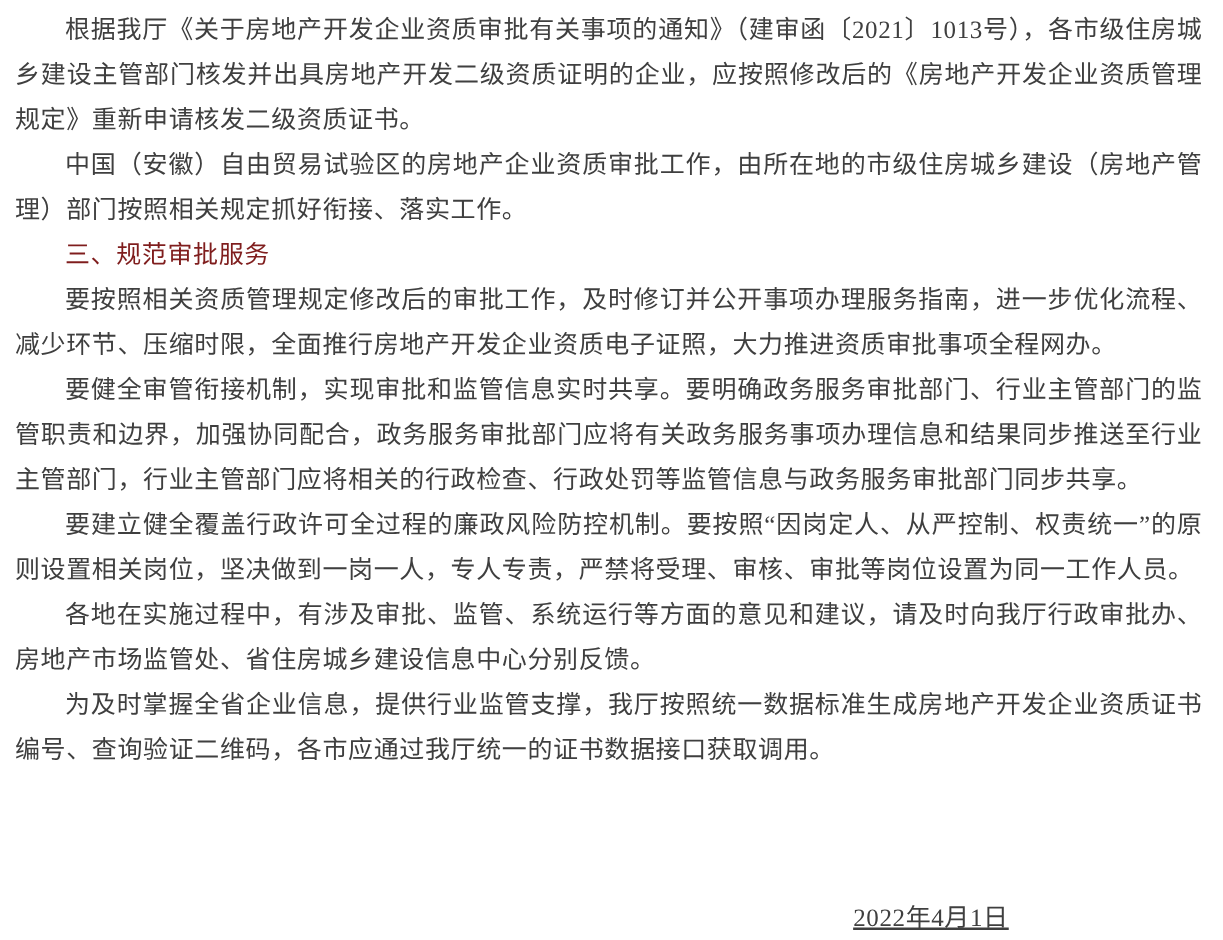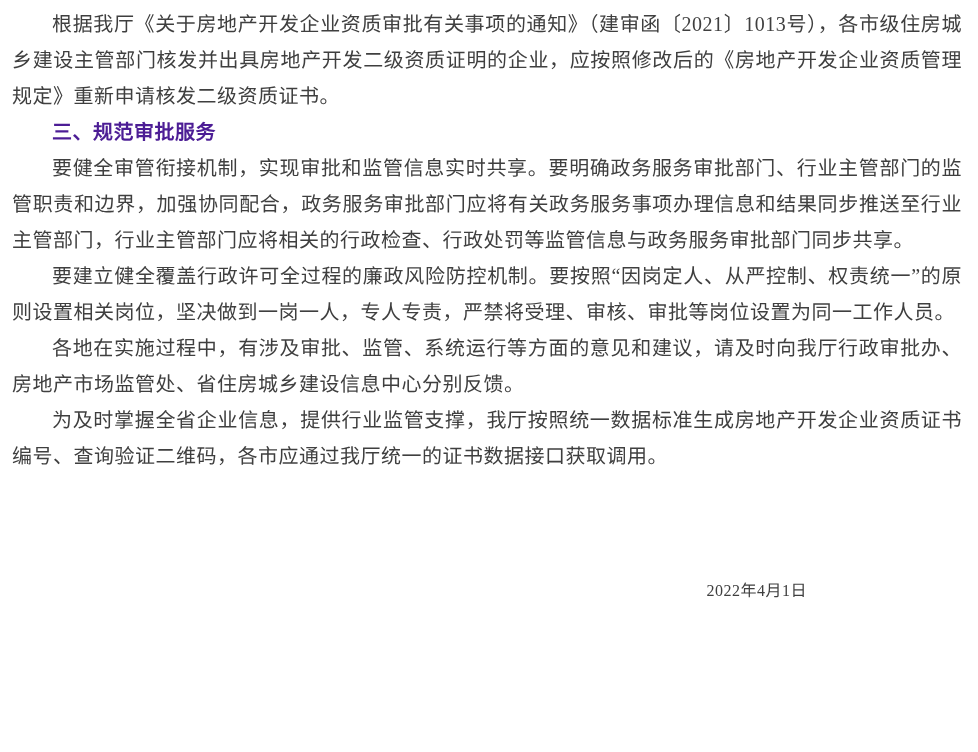--- a/index.html
+++ b/index.html
@@ -21,39 +21,42 @@
   .doc-body p {
     margin: 0;
     font-size: 20px;
     line-height: 36px;
     letter-spacing: 0.5px;
     text-indent: 2em;
     text-align: justify;
     font-weight: normal;
   }
   .doc-body p.heading {
-    font-weight: bold;
-    color: #4c1d95;
+    font-weight: normal;
+    color: #7f1d1d;
   }
   .date-line {
     margin: 99px 0 0 0;
-    font-size: 16px;
+    font-size: 20px;
     line-height: 36px;
     letter-spacing: 0.5px;
     text-align: right;
     padding-right: 155px;
     color: #3f3f3f;
+    text-decoration: underline;
   }
 </style>
 </head>
 <body>
 
 <div class="page">
   <div class="doc-body">
     <p>根据我厅《关于房地产开发企业资质审批有关事项的通知》（建审函〔2021〕1013号），各市级住房城乡建设主管部门核发并出具房地产开发二级资质证明的企业，应按照修改后的《房地产开发企业资质管理规定》重新申请核发二级资质证书。</p>
+    <p>中国（安徽）自由贸易试验区的房地产企业资质审批工作，由所在地的市级住房城乡建设（房地产管理）部门按照相关规定抓好衔接、落实工作。</p>
     <p class="heading">三、规范审批服务</p>
+    <p>要按照相关资质管理规定修改后的审批工作，及时修订并公开事项办理服务指南，进一步优化流程、减少环节、压缩时限，全面推行房地产开发企业资质电子证照，大力推进资质审批事项全程网办。</p>
     <p>要健全审管衔接机制，实现审批和监管信息实时共享。要明确政务服务审批部门、行业主管部门的监管职责和边界，加强协同配合，政务服务审批部门应将有关政务服务事项办理信息和结果同步推送至行业主管部门，行业主管部门应将相关的行政检查、行政处罚等监管信息与政务服务审批部门同步共享。</p>
     <p>要建立健全覆盖行政许可全过程的廉政风险防控机制。要按照“因岗定人、从严控制、权责统一”的原则设置相关岗位，坚决做到一岗一人，专人专责，严禁将受理、审核、审批等岗位设置为同一工作人员。</p>
     <p>各地在实施过程中，有涉及审批、监管、系统运行等方面的意见和建议，请及时向我厅行政审批办、房地产市场监管处、省住房城乡建设信息中心分别反馈。</p>
     <p>为及时掌握全省企业信息，提供行业监管支撑，我厅按照统一数据标准生成房地产开发企业资质证书编号、查询验证二维码，各市应通过我厅统一的证书数据接口获取调用。</p>
   </div>
   <div class="date-line">2022年4月1日</div>
 </div>
 
 </body></html>

